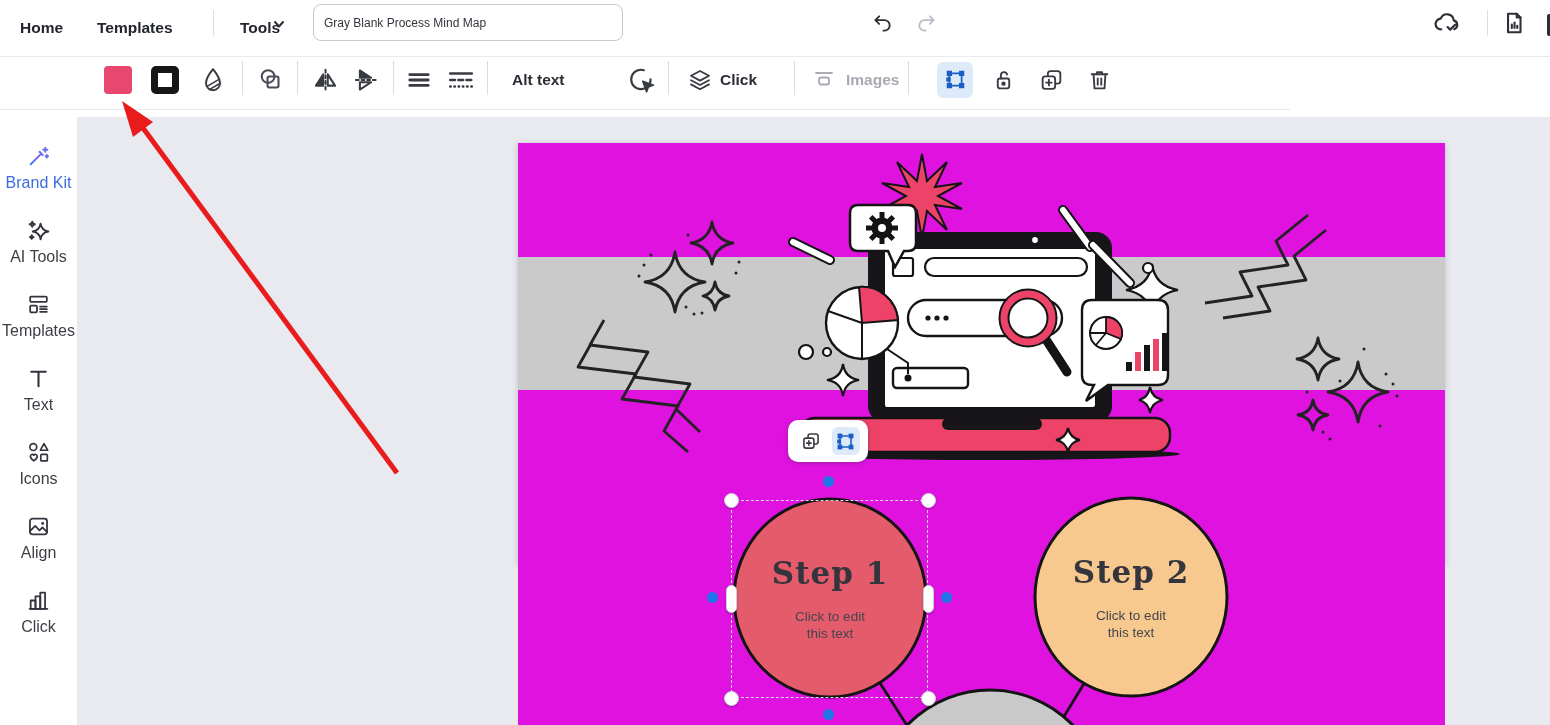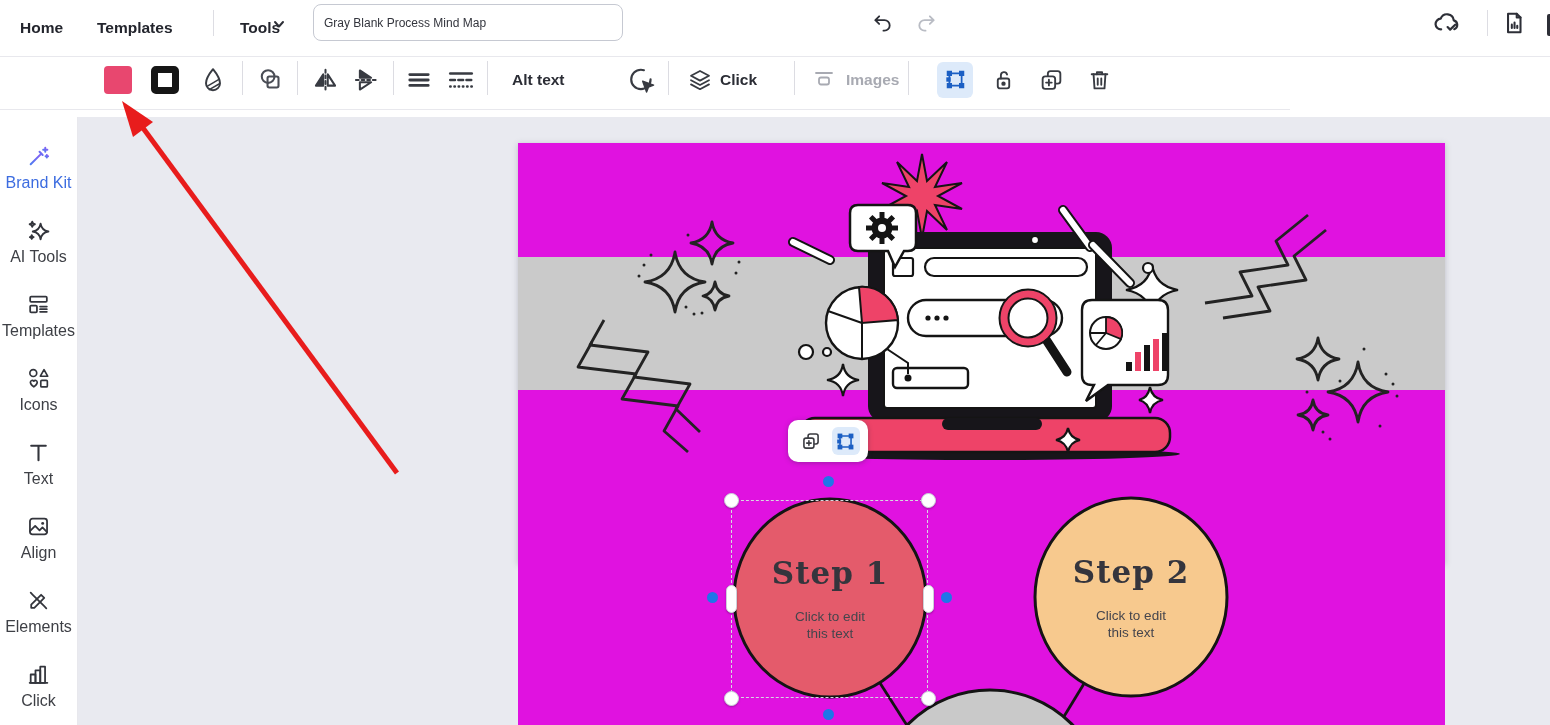--- a/index.html
+++ b/index.html
@@ -267,48 +267,41 @@
   </div>
   <div class="side-item">
     <svg width="25" height="25" viewBox="0 0 24 24">
       <rect x="4" y="4.5" width="16" height="5" rx="1"></rect>
         <rect x="4" y="13" width="6.5" height="6.5" rx="1"></rect>
       <path d="M13.5 14 H20 M13.5 16.5 H20 M13.5 19 H20"></path>
     </svg>
     <span class="side-label">Templates</span>
   </div>
   <div class="side-item">
+    <svg width="25" height="25" viewBox="0 0 24 24" style="stroke-width:2">
+      <path d="M5 5.5 H19 M12 5.5 V19.5"></path>
+    </svg>
+    <span class="side-label">Text</span>
+  </div>
+  <div class="side-item">
     <svg width="25" height="25" viewBox="0 0 24 24" style="stroke-width:1.6">
       <circle cx="7" cy="6.8" r="3.3"></circle>
         <path d="M17.3 3.5 L20.8 9.8 H13.8 Z"></path>
       <path d="M4.2 15.6 a1.9 1.9 0 0 1 3.3 -1.1 a1.9 1.9 0 0 1 3.3 1.1 q0 2.1 -3.3 4.4 q-3.3 -2.3 -3.3 -4.4 Z"></path>
       <rect x="14.2" y="13.8" width="6.3" height="6.3" rx="1"></rect>
     </svg>
     <span class="side-label">Icons</span>
   </div>
   <div class="side-item">
-    <svg width="25" height="25" viewBox="0 0 24 24" style="stroke-width:2">
-      <path d="M5 5.5 H19 M12 5.5 V19.5"></path>
-    </svg>
-    <span class="side-label">Text</span>
-  </div>
-  <div class="side-item">
     <svg width="25" height="25" viewBox="0 0 24 24">
       <rect x="3.8" y="4.5" width="16.4" height="15" rx="2.5"></rect>
         <circle cx="16" cy="9" r="1.4" fill="#33353c" stroke="none"></circle>
       <path d="M3.8 16.5 l5 -5 4.2 4.2 2.8-2.8 4.4 4.4"></path>
     </svg>
     <span class="side-label">Align</span>
-  </div>
-  <div class="side-item">
-    <svg width="25" height="25" viewBox="0 0 24 24">
-      <path d="M5 16 L14.5 6.5 l3 3 L8 19 H5 Z"></path>
-        <path d="M6.5 6.5 l11 11 M17.5 17.5 l2 2 M4.5 4.5 l2 2"></path>
-    </svg>
-    <span class="side-label">Elements</span>
   </div>
   <div class="side-item">
     <svg width="25" height="25" viewBox="0 0 24 24">
       <path d="M3.5 20 H20.5"></path>
         <rect x="4.5" y="12" width="4.6" height="8"></rect>
         <rect x="9.1" y="8" width="4.6" height="12"></rect>
         <rect x="13.7" y="4.5" width="4.6" height="15.5"></rect>
     </svg>
     <span class="side-label">Click</span>
   </div>

